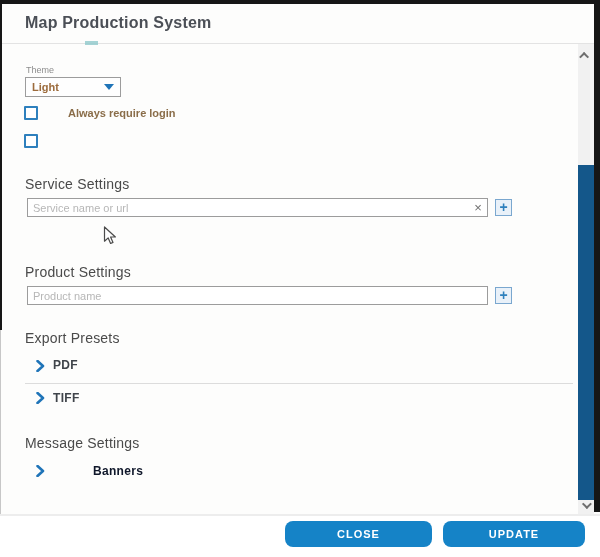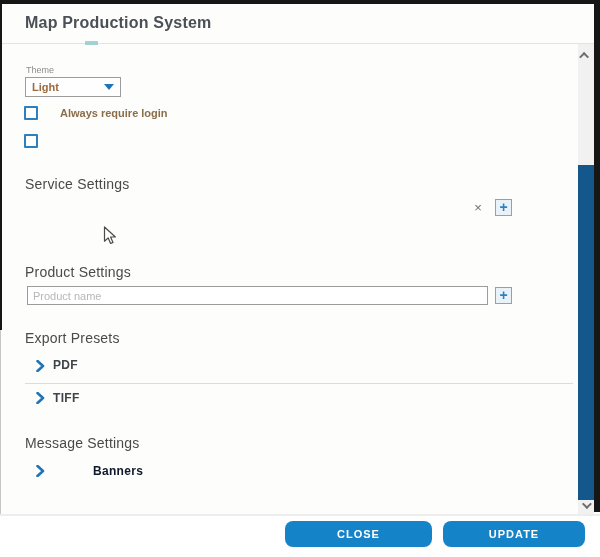--- a/index.html
+++ b/index.html
@@ -17,21 +17,21 @@
 
   .field-label { position:absolute; left:26px; top:65px; font-size:9px; color:#8d8d8d; }
   .combobox { position:absolute; left:25px; top:77px; width:96px; height:20px; border:1px solid #9c9c9c; background:#fefefe; display:flex; align-items:center; padding:0 6px; cursor:pointer; }
   .combobox .value { font-size:11px; color:#9c6b3c; font-weight:600; flex:1; }
   .caret-down { width:0; height:0; border-left:5px solid transparent; border-right:5px solid transparent; border-top:6px solid #1f74b8; }
 
   .checkbox-row { position:absolute; left:24px; display:flex; align-items:center; cursor:pointer; }
   .checkbox-row.r1 { top:106px; }
   .checkbox-row.r2 { top:134px; }
   .checkbox-box { width:14px; height:14px; border:2px solid #2e80bd; border-radius:1px; background:#fff; }
-  .checkbox-label { margin-left:22px; font-size:11px; color:#8a6d49; font-weight:600; }
+  .checkbox-label { margin-left:30px; font-size:11px; color:#8a6d49; font-weight:600; }
 
   .section-heading { position:absolute; left:25px; font-size:14px; color:#4a4a4a; font-weight:500; letter-spacing:0.2px; }
   .h-service { top:176px; }
   .h-product { top:264px; }
   .h-export { top:330px; }
   .h-message { top:435px; }
 
   .text-input { position:absolute; left:27px; width:461px; height:19px; border:1px solid #9c9c9c; background:#fff; font-family:"Liberation Sans", sans-serif; font-size:11px; color:#555; padding:0 18px 0 5px; }
   .text-input::placeholder { color:#b7b7b7; opacity:1; }
   .in-service { top:198px; }
@@ -87,20 +87,21 @@
 
   <div class="checkbox-row r1">
     <span class="checkbox-box"></span>
     <span class="checkbox-label">Always require login</span>
   </div>
   <div class="checkbox-row r2">
     <span class="checkbox-box"></span>
   </div>
 
   <div class="section-heading h-service">Service Settings</div>
+  <input class="text-input in-service" type="text" placeholder="Service name or url" style="">
   <span class="clear-icon">×</span>
   <div class="add-btn add-service">+</div>
 
   <div class="section-heading h-product">Product Settings</div>
   <input class="text-input in-product" type="text" placeholder="Product name" style="">
   <div class="add-btn add-product">+</div>
 
   <div class="section-heading h-export">Export Presets</div>
 
   <div class="expander-row er-pdf">

